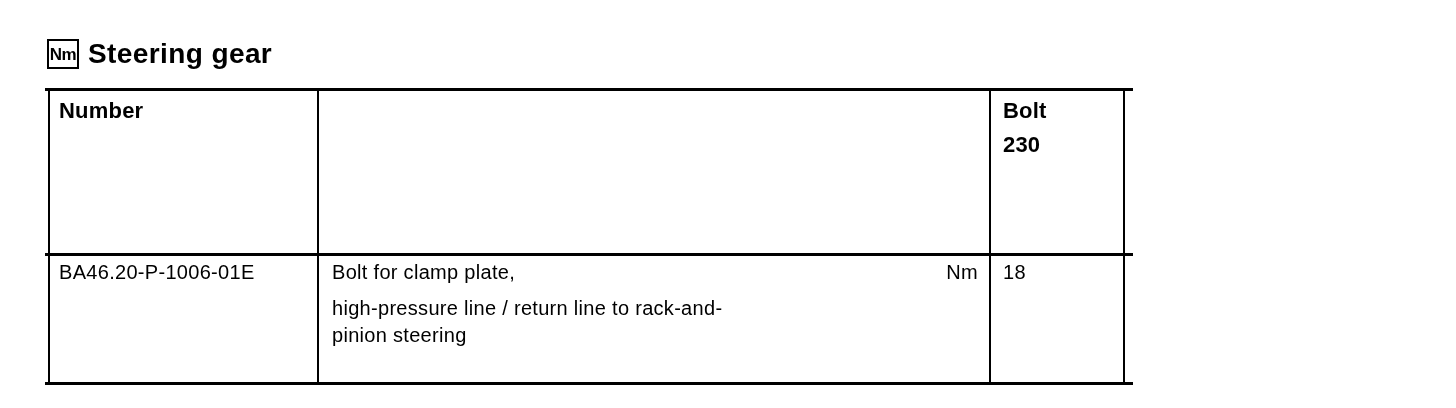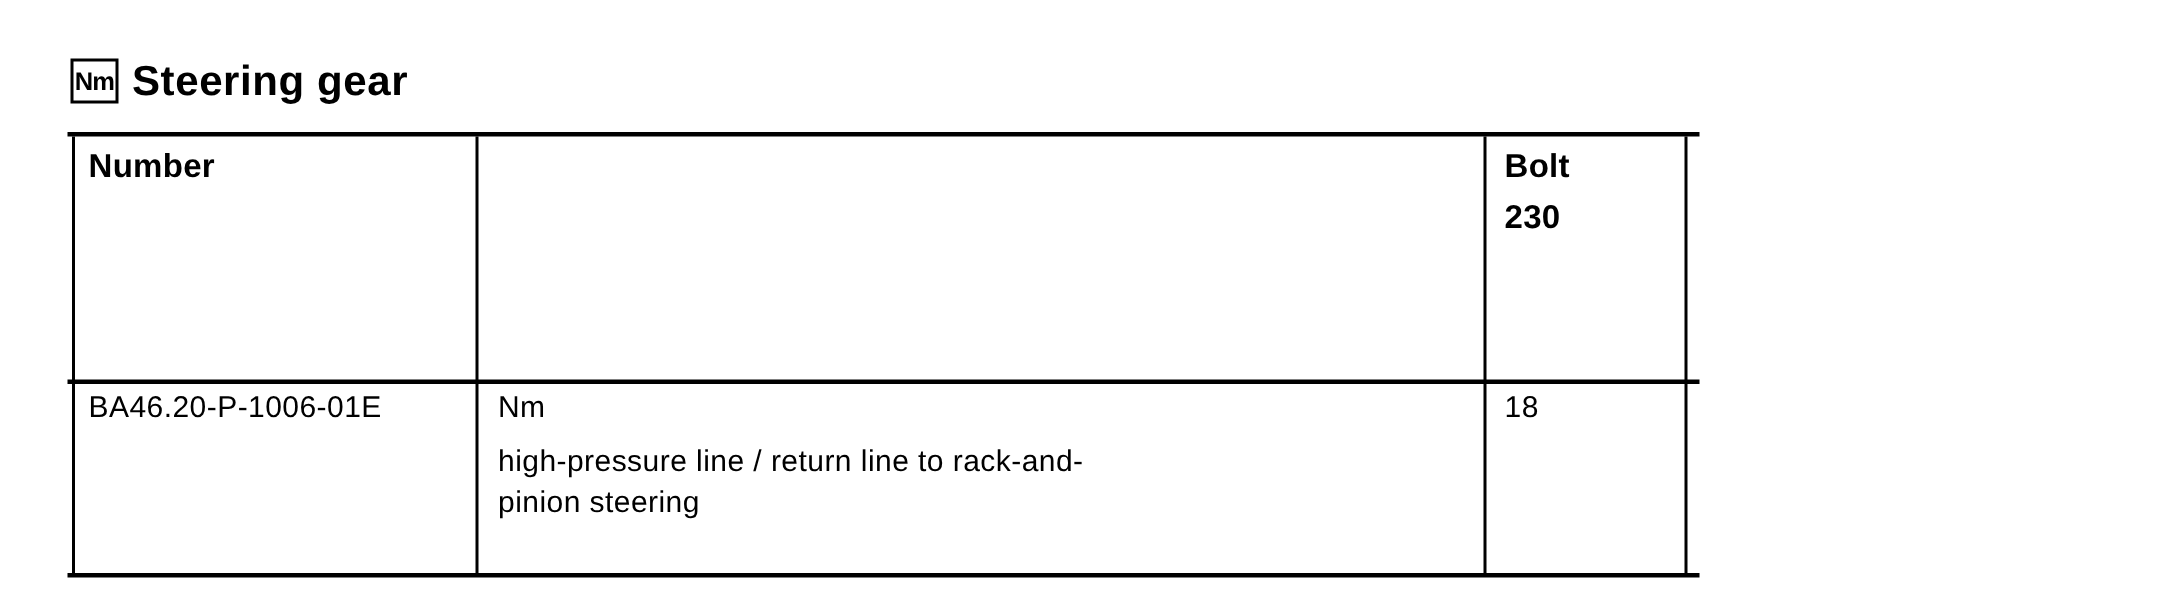--- a/index.html
+++ b/index.html
@@ -128,20 +128,21 @@
     <div class="vline v-div2"></div>
     <div class="vline v-right"></div>
 
     <div class="th th-number">Number</div>
     <div class="th th-model">Bolt</div>
     <div class="th th-model-sub">230</div>
 
     <div class="td td-number">BA46.20-P-1006-01E</div>
 
     <div class="td desig-line1">
+      <span>Bolt for clamp plate,</span>
       <span>Nm</span>
     </div>
     <div class="td td-desig-line2">high-pressure line / return line to rack-and-</div>
     <div class="td td-desig-line3">pinion steering</div>
 
     <div class="td td-value">18</div>
   </div>
 
 </div>
 

